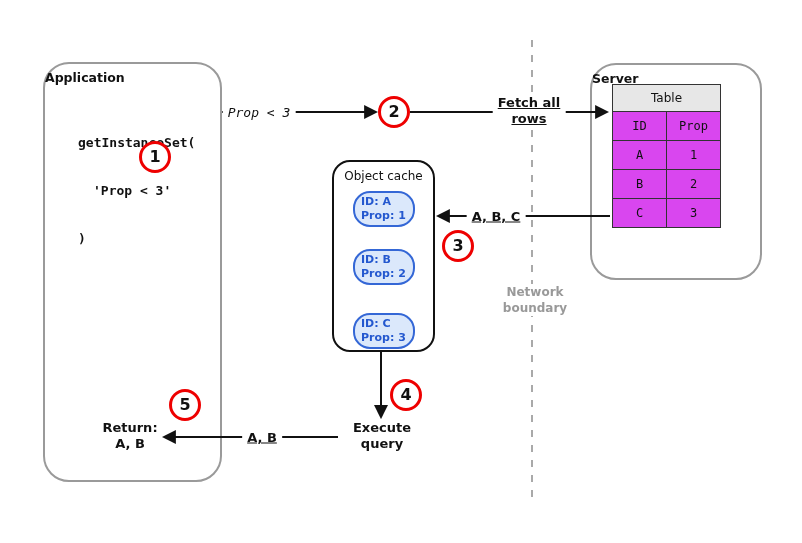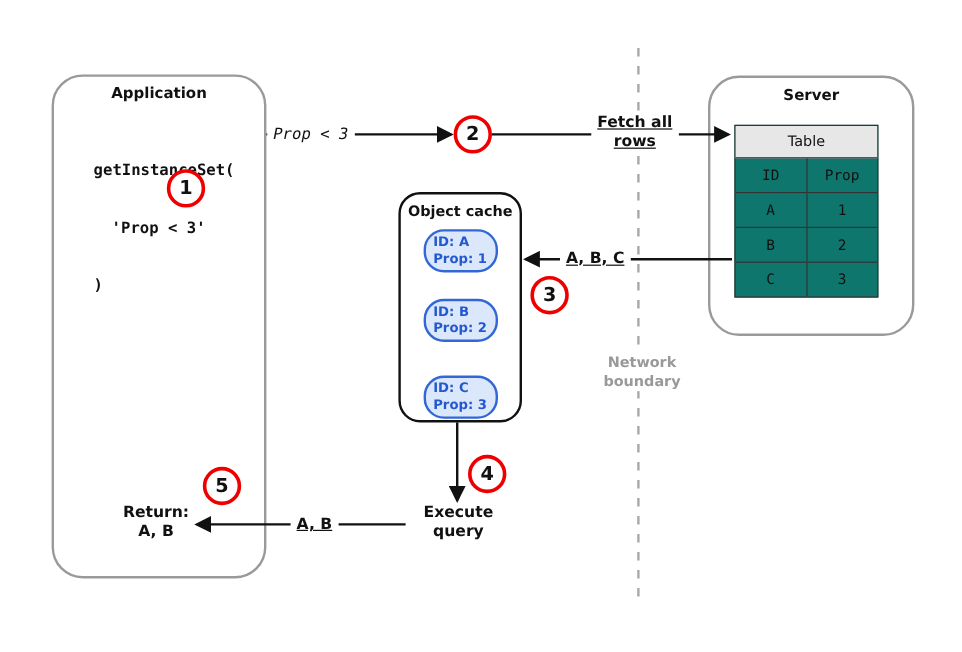--- a/index.html
+++ b/index.html
@@ -5,50 +5,50 @@
   html,body{margin:0;padding:0;background:#fff;}
   #canvas{
     position:relative;width:802px;height:543px;background:#ffffff;overflow:hidden;
     font-family:"DejaVu Sans","Liberation Sans",sans-serif;color:#111;
   }
   
   .gbox{position:absolute;border:2px solid #9a9a9a;border-radius:26px;background:transparent;box-sizing:border-box;}
   #app-box{left:43px;top:62px;width:179px;height:420px;}
   #vtrin-box{left:305px;top:62px;width:187px;height:418px;}
   #server-box{left:590px;top:63px;width:172px;height:217px;}
-  .box-title{position:absolute;top:6px;left:0;right:0;text-align:center;font-size:12.5px;font-weight:bold;}
+  .box-title{position:absolute;top:6px;left:0;right:0;text-align:left;font-size:12.5px;font-weight:bold;}
   
   #arrow-layer{position:absolute;left:0;top:0;width:802px;height:543px;}
   #arrow-layer line.arrow{stroke:#111;stroke-width:2;}
   #arrow-layer line.dashed{stroke:#a9a9a9;stroke-width:2;stroke-dasharray:7 8;}
   
   .code{position:absolute;left:78px;top:103px;font-family:"DejaVu Sans Mono","Liberation Mono",monospace;
         font-size:13px;font-weight:bold;line-height:16px;white-space:pre;}
   .code .indent{padding-left:15px;}
   
   .step{position:absolute;width:32px;height:32px;box-sizing:border-box;border:3px solid #ee0000;border-radius:50%;
         background:#fff;text-align:center;line-height:26px;font-size:16px;font-weight:bold;color:#111;}
   
   .cline-label{position:absolute;transform:translate(-50%,-50%);background:#fff;padding:0 5px;white-space:nowrap;}
   .mono-label{font-family:"DejaVu Sans Mono","Liberation Mono",monospace;font-size:13px;font-style:italic;}
   .bold-label{font-size:13px;font-weight:bold;text-decoration:underline;}
   .two-line{text-align:center;line-height:16px;}
-  .net-label{color:#999;font-size:12px;font-weight:bold;margin-top:10px;}
+  .net-label{color:#999;font-size:12px;font-weight:bold;}
   
-  .srv-table{position:absolute;left:612px;top:104px;width:120px;background:#0f766e;border:1px solid #333;box-sizing:border-box;}
+  .srv-table{position:absolute;left:612px;top:84px;width:109px;background:#d946ef;border:1px solid #333;box-sizing:border-box;}
   .srv-title{height:26px;line-height:26px;background:#e7e7e7;border-bottom:1px solid #333;text-align:center;font-size:12px;}
   .srv-row{display:flex;height:28px;line-height:28px;border-bottom:1px solid #333;
            font-family:"DejaVu Sans Mono","Liberation Mono",monospace;font-size:12px;}
   .srv-row:last-child{border-bottom:none;}
   .srv-cell{flex:1;text-align:center;}
   .srv-cell:first-child{border-right:1px solid #333;}
   
   .cache{position:absolute;left:332px;top:160px;width:103px;height:192px;border:2px solid #111;border-radius:18px;
          background:#fff;box-sizing:border-box;}
-  .cache-title{text-align:center;margin-top:7px;font-size:12px;font-weight:700;}
+  .cache-title{text-align:center;margin-top:7px;font-size:12px;font-weight:400;}
   .citem{position:absolute;left:19px;width:62px;height:36px;border:2px solid #3467d6;border-radius:17px;
          background:#dbe8fb;box-sizing:border-box;padding:2px 0 0 6px;font-size:11px;font-weight:bold;
          color:#2458cf;line-height:14px;}
   #citem-a{top:29px;} #citem-b{top:63px;margin-top:24px;} #citem-c{top:128px;margin-top:23px;}
   
   .free-text{position:absolute;transform:translate(-50%,-50%);text-align:center;
              font-size:13px;font-weight:bold;line-height:16px;white-space:pre-line;}
 </style>
 </head>
 <body>

